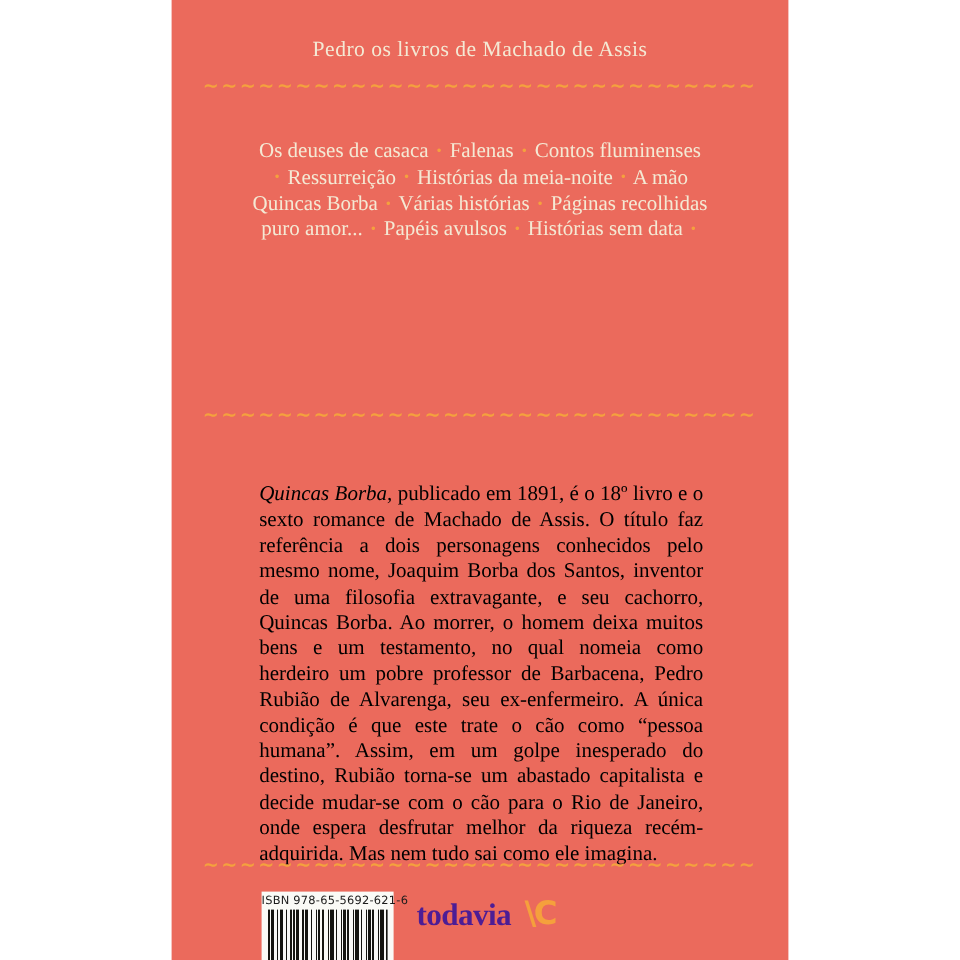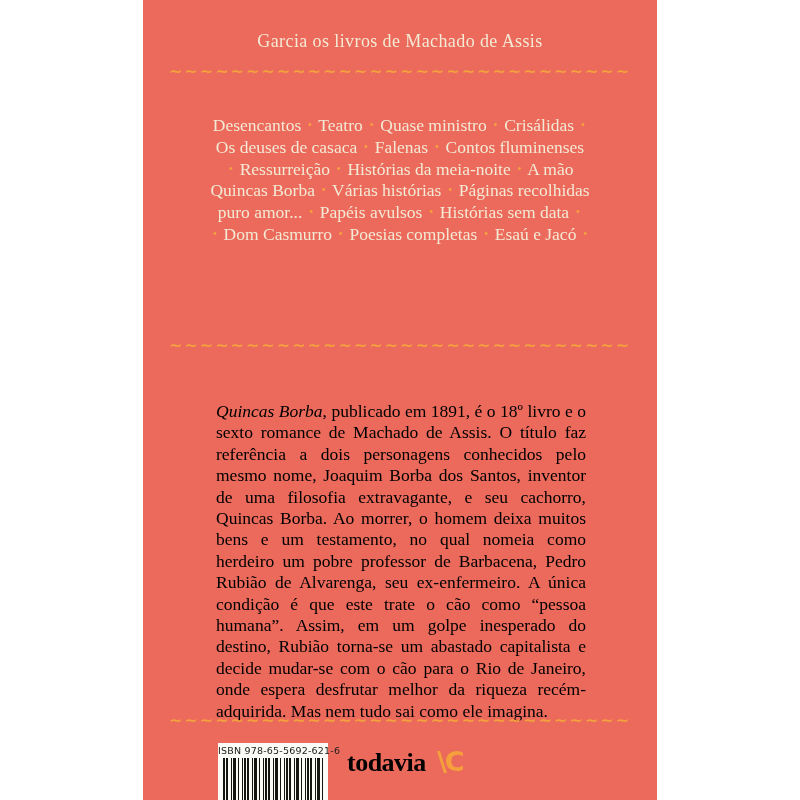--- a/index.html
+++ b/index.html
@@ -25,44 +25,42 @@
     background:#FAFAF6;text-align:center;}
   .isbn-label{display:block;padding-top:2px;color:#1c1c1c;
     font-family:"DejaVu Sans","Liberation Sans",sans-serif;font-size:9.5px;
     letter-spacing:0.2px;white-space:nowrap;line-height:11px;}
   .barcode-bars{position:absolute;left:5px;right:5px;top:15px;bottom:0;
     background:repeating-linear-gradient(90deg,
       #15150f 0 2px,#fafaf6 2px 3px,#15150f 3px 5px,#fafaf6 5px 8px,
       #15150f 8px 9px,#fafaf6 9px 10px,#15150f 10px 13px,#fafaf6 13px 15px,
       #15150f 15px 16px,#fafaf6 16px 19px,#15150f 19px 20px,#fafaf6 20px 21px);}
   .logos-row{position:absolute;left:0;top:746px;width:514px;height:40px;}
-  .todavia-logo{position:absolute;left:204px;top:2px;color:#000000;
+  .todavia-logo{position:absolute;left:204px;top:2px;color:#4c1d95;
     font-weight:700;font-size:26px;letter-spacing:-0.5px;line-height:30px;}
   .itau-cultural{position:absolute;left:294px;top:0;display:flex;align-items:center;
     font-family:"DejaVu Sans","Liberation Sans",sans-serif;color:#F5A03C;}
   .itau-cultural-icon{font-weight:800;font-size:27px;line-height:32px;letter-spacing:-2px;}
   .itau-cultural-label{margin-left:14px;font-weight:700;font-size:19.5px;line-height:32px;letter-spacing:-0.3px;}
 </style>
 </head>
 <body>
 
 <div class="page">
   <div class="cover">
 
-    <div class="catalog-title">Garcia os livros de Machado de Assis</div>
+    <div class="catalog-title">Pedro os livros de Machado de Assis</div>
 
     <div class="wave-divider divider-1">~~~~~~~~~~~~~~~~~~~~~~~~~~~~~~</div>
 
     <div class="book-list">
-      <div class="book-list-line">Desencantos <span class="bullet">•</span> Teatro <span class="bullet">•</span> Quase ministro <span class="bullet">•</span> Crisálidas <span class="bullet">•</span></div>
       <div class="book-list-line">Os deuses de casaca <span class="bullet">•</span> Falenas <span class="bullet">•</span> Contos fluminenses</div>
       <div class="book-list-line"><span class="bullet">•</span> Ressurreição <span class="bullet">•</span> Histórias da meia-noite <span class="bullet">•</span> A mão</div>
       <div class="book-list-line">Quincas Borba <span class="bullet">•</span> Várias histórias <span class="bullet">•</span> Páginas recolhidas</div>
       <div class="book-list-line">puro amor... <span class="bullet">•</span> Papéis avulsos <span class="bullet">•</span> Histórias sem data <span class="bullet">•</span></div>
-      <div class="book-list-line"><span class="bullet">•</span> Dom Casmurro <span class="bullet">•</span> Poesias completas <span class="bullet">•</span> Esaú e Jacó <span class="bullet">•</span></div>
     </div>
 
     <div class="wave-divider divider-2">~~~~~~~~~~~~~~~~~~~~~~~~~~~~~~</div>
 
     <p class="synopsis"><em>Quincas Borba</em><span>, publicado em 1891, é o 18º livro e o sexto romance de Machado de Assis. O título faz referência a dois personagens conhecidos pelo mesmo nome, Joaquim Borba dos Santos, inventor de uma filosofia extravagante, e seu cachorro, Quincas Borba. Ao morrer, o homem deixa muitos bens e um testamento, no qual nomeia como herdeiro um pobre professor de Barbacena, Pedro Rubião de Alvarenga, seu ex-enfermeiro. A única condição é que este trate o cão como “pessoa humana”. Assim, em um golpe inesperado do destino, Rubião torna-se um abastado capitalista e decide mudar-se com o cão para o Rio de Janeiro, onde espera desfrutar melhor da riqueza recém-adquirida. Mas nem tudo sai como ele imagina.</span></p>
 
     <div class="wave-divider divider-3">~~~~~~~~~~~~~~~~~~~~~~~~~~~~~~</div>
 
     <div class="isbn-barcode">
       <span class="isbn-label">ISBN  978-65-5692-621-6</span>

